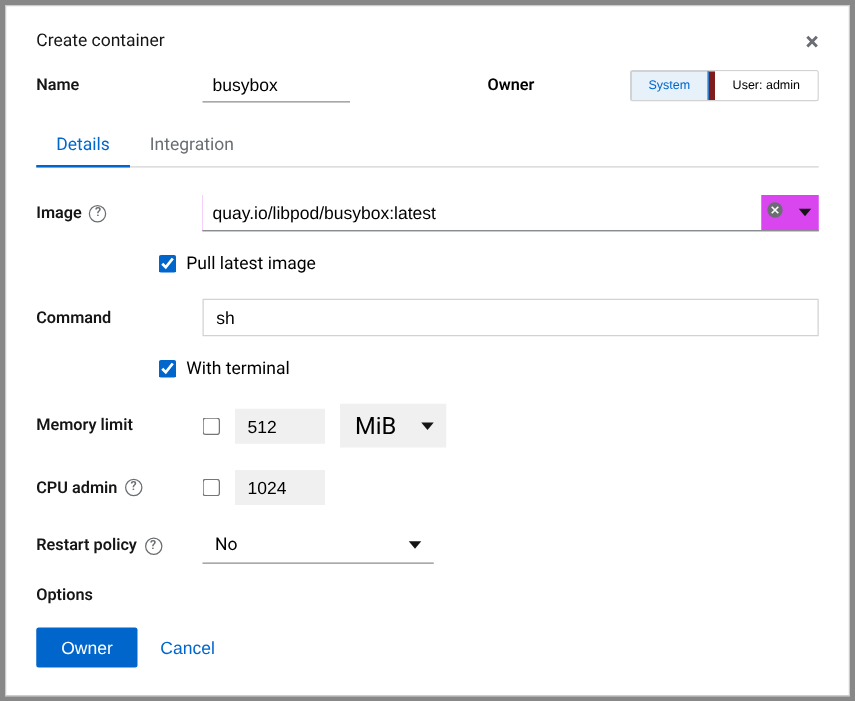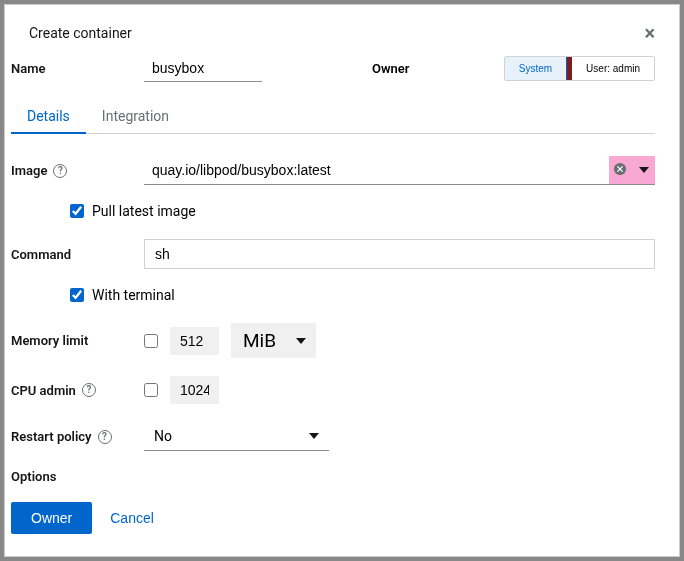--- a/index.html
+++ b/index.html
@@ -1,43 +1,43 @@
 <!DOCTYPE html>
 <html><head>
 <meta charset="utf-8">
 <style>
 * { box-sizing: border-box; margin: 0; padding: 0; }
 body { font-family: -apple-system, BlinkMacSystemFont, "Segoe UI", Roboto, sans-serif; background: #888; width: 684px; height: 561px; overflow: hidden; }
 .modal { background: #fff; margin: 4px; height: 553px; border: 1px solid #ccc; position: relative; padding: 0; }
 .header { display: flex; justify-content: space-between; align-items: center; padding: 18px 24px 12px 24px; }
 .title { font-size: 14px; font-weight: 400; color: #151515; }
 .close { font-size: 20px; color: #6a6e73; cursor: pointer; line-height: 1; font-weight: bold; }
-.body { padding: 0 24px 20px 6px; }
+.body { padding: 0 24px 20px 24px; }
 .row { display: flex; align-items: center; margin-bottom: 18px; }
 .row .label { width: 133px; font-size: 13px; font-weight: 600; color: #151515; display: flex; align-items: center; gap: 6px; flex-shrink: 0; }
 .row .control { flex: 1; display: flex; align-items: center; gap: 12px; }
 .name-row .name-input { width: 118px; border: none; border-bottom: 1px solid #8a8d90; padding: 5px 8px; font-size: 14px; background: #fff; }
 .owner-label { font-size: 13px; font-weight: 600; margin-left: 110px; margin-right: auto; }
 .seg-group { display: flex; border: 1px solid #d2d2d2; border-radius: 2px; overflow: hidden; }
 .seg { padding: 6px 14px; font-size: 10px; background: #fff; cursor: pointer; border: none; }
 .seg.active { background: #e7f1fa; color: #0066cc; border: 1px solid #0066cc; margin: -1px; position: relative; z-index: 1; }
 .seg + .seg { border-left: 6px solid #7f1d1d; }
 .tabs { display: flex; border-bottom: 1px solid #d2d2d2; margin-bottom: 22px; gap: 0; }
 .tab { padding: 8px 16px; font-size: 14px; color: #6a6e73; cursor: pointer; border-bottom: 2px solid transparent; margin-bottom: -1px; }
 .tab.active { color: #0066cc; border-bottom-color: #0066cc; font-weight: 400; }
 .help-icon { width: 14px; height: 14px; border: 1px solid #6a6e73; border-radius: 50%; font-size: 10px; color: #6a6e73; display: inline-flex; align-items: center; justify-content: center; line-height: 1; }
-.image-input-wrap { flex: 1; display: flex; align-items: center; border-bottom: 1px solid #8a8d90; background: #f9a8d4; padding-right: 6px; }
+.image-input-wrap { flex: 1; display: flex; align-items: center; border-bottom: 1px solid #8a8d90; background: #d946ef; padding-right: 6px; }
 .image-input { flex: 1; border: none; padding: 6px 8px; font-size: 14px; outline: none; }
 .clear-btn { color: #6a6e73; font-size: 14px; cursor: pointer; padding: 0 4px; }
 .clear-btn svg { width: 14px; height: 14px; fill: #6a6e73; }
 .caret { width: 0; height: 0; border-left: 5px solid transparent; border-right: 5px solid transparent; border-top: 6px solid #151515; margin-left: 8px; cursor: pointer; }
-.check-row { margin-left: 59px; display: flex; align-items: center; gap: 8px; margin-bottom: 20px; font-size: 14px; }
+.check-row { margin-left: 98px; display: flex; align-items: center; gap: 8px; margin-bottom: 20px; font-size: 14px; }
 .check-row input[type=checkbox] { width: 14px; height: 14px; accent-color: #0066cc; }
 .cmd-input { flex: 1; border: 1px solid #d2d2d2; padding: 6px 10px; font-size: 14px; }
-.num-input { width: 49px; border: none; background: #f0f0f0; padding: 6px 10px; font-size: 14px; }
+.num-input { width: 72px; border: none; background: #f0f0f0; padding: 6px 10px; font-size: 14px; }
 .unit-select { background: #f0f0f0; border: none; padding: 6px 10px 6px 12px; font-size: 19px; display: flex; align-items: center; gap: 12px; cursor: pointer; }
 .small-check { width: 14px; height: 14px; }
 .policy-select { width: 185px; border: none; border-bottom: 1px solid #8a8d90; padding: 6px 10px; font-size: 14px; display: flex; justify-content: space-between; align-items: center; cursor: pointer; background: #fff; }
 .footer { display: flex; gap: 18px; align-items: center; margin-top: 4px; }
 .btn-primary { background: #0066cc; color: #fff; border: none; padding: 8px 20px; font-size: 14px; cursor: pointer; border-radius: 2px; }
 .btn-link { color: #0066cc; background: none; border: none; font-size: 14px; cursor: pointer; }
 .options-check { display: flex; align-items: center; gap: 8px; font-size: 14px; }
 .options-check input { accent-color: #0066cc; width: 14px; height: 14px; }
 </style>
 </head>

